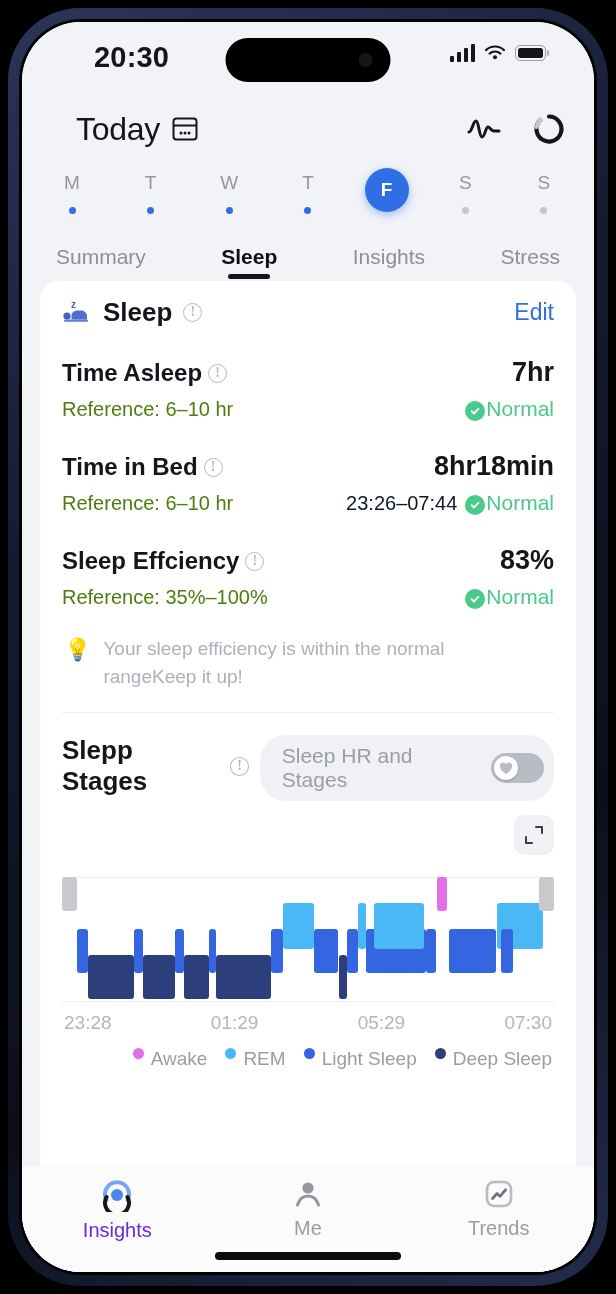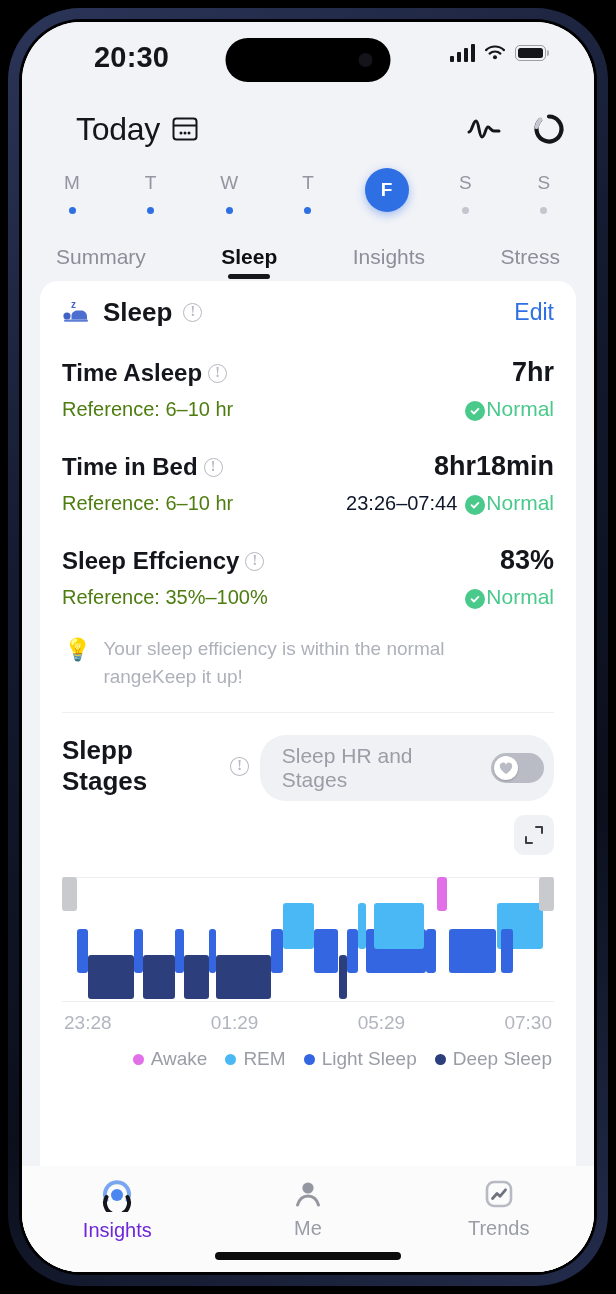--- a/index.html
+++ b/index.html
@@ -107,21 +107,21 @@
 
   
   .chart-wrap{position:relative;margin-top:22px;}
   .chart{position:relative;width:100%;height:125px;}
   .chart .grid-top{position:absolute;left:0;right:0;top:0;height:1px;background:#eceef2;}
   .chart .grid-bot{position:absolute;left:0;right:0;bottom:0;height:1px;background:#eceef2;}
   .seg{position:absolute;border-radius:3px;}
   .axis{display:flex;justify-content:space-between;margin-top:10px;padding:0 2px;}
   .axis span{font-size:19px;color:#b2b5be;}
   .legend{display:flex;justify-content:flex-end;align-items:center;gap:18px;margin-top:14px;padding-right:2px;}
-  .lg{display:flex;align-items:center;gap:7px;font-size:19px;color:#9a9da6;}
+  .lg{display:flex;align-items:flex-start;gap:7px;font-size:19px;color:#9a9da6;}
   .lg .sw{width:11px;height:11px;border-radius:50%;}
 
   
   .bottomnav{position:absolute;left:0;right:0;bottom:0;height:106px;background:#FBFBFC;display:flex;align-items:flex-start;padding-top:12px;}
   .nav-item{flex:1;display:flex;flex-direction:column;align-items:center;gap:7px;}
   .nav-label{font-size:20px;color:#9a9da6;}
   .nav-item.active .nav-label{color:#6d28d9;}
   .home-ind{position:absolute;left:50%;transform:translateX(-50%);bottom:12px;width:186px;height:8px;border-radius:4px;background:#0d0d0d;}
 </style>
 </head>

